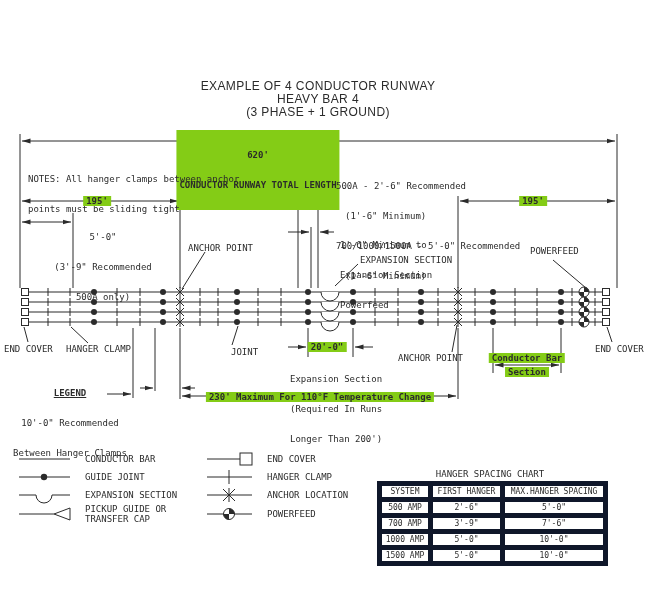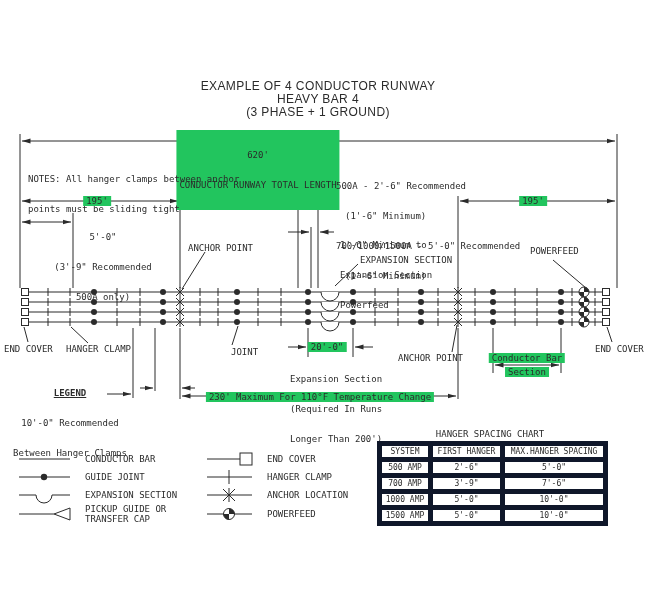--- a/index.html
+++ b/index.html
@@ -2,32 +2,32 @@
 <html><head>
 <meta charset="utf-8">
 <style>
   html,body{margin:0;padding:0;background:#fff;}
   #stage{position:relative;width:650px;height:592px;background:#ffffff;overflow:hidden;
          font-family:"DejaVu Sans Mono",monospace;color:#2b2b2b;}
   #draw{position:absolute;left:0;top:0;z-index:0;}
   .t{position:absolute;z-index:2;font:9px "DejaVu Sans Mono",monospace;color:#2b2b2b;
      white-space:pre;line-height:10px;}
   .ctr{transform:translateX(-50%);text-align:center;}
-  .wbg{background:#22c55e;padding:0 3px;}
+  .wbg{background:#84cc16;padding:0 3px;font-weight:bold;}
   .ttl{position:absolute;z-index:2;font:12px "Liberation Sans",sans-serif;color:#2b2b2b;
        letter-spacing:.4px;white-space:pre;transform:translateX(-50%);text-align:center;line-height:13px;}
   .ind{padding-left:9px;}
   .ul{text-decoration:underline;font-weight:bold;}
   
   .leg{position:absolute;z-index:2;display:flex;align-items:center;gap:11px;height:20px;}
   .leg svg{display:block;}
   .leg .lbl{font:9px "DejaVu Sans Mono",monospace;line-height:10px;white-space:pre;}
   
   #chart{position:absolute;left:377px;top:429px;width:226px;z-index:2;}
-  #chart .cttl{font:9px "DejaVu Sans Mono",monospace;text-align:center;margin-bottom:2px;white-space:pre;}
+  #chart .cttl{font:9px "DejaVu Sans Mono",monospace;text-align:center;margin-bottom:2px;white-space:pre;margin-top:40px;}
   #chart table{border-collapse:collapse;width:226px;table-layout:fixed;}
   #chart th,#chart td{border:5px solid #0f172a;font:8px "DejaVu Sans Mono",monospace;
       font-weight:normal;text-align:center;padding:1px 0;height:8px;white-space:pre;color:#2b2b2b;}
 </style>
 </head>
 <body>
 
 <div id="stage">
 
   <svg id="draw" width="650" height="592">

